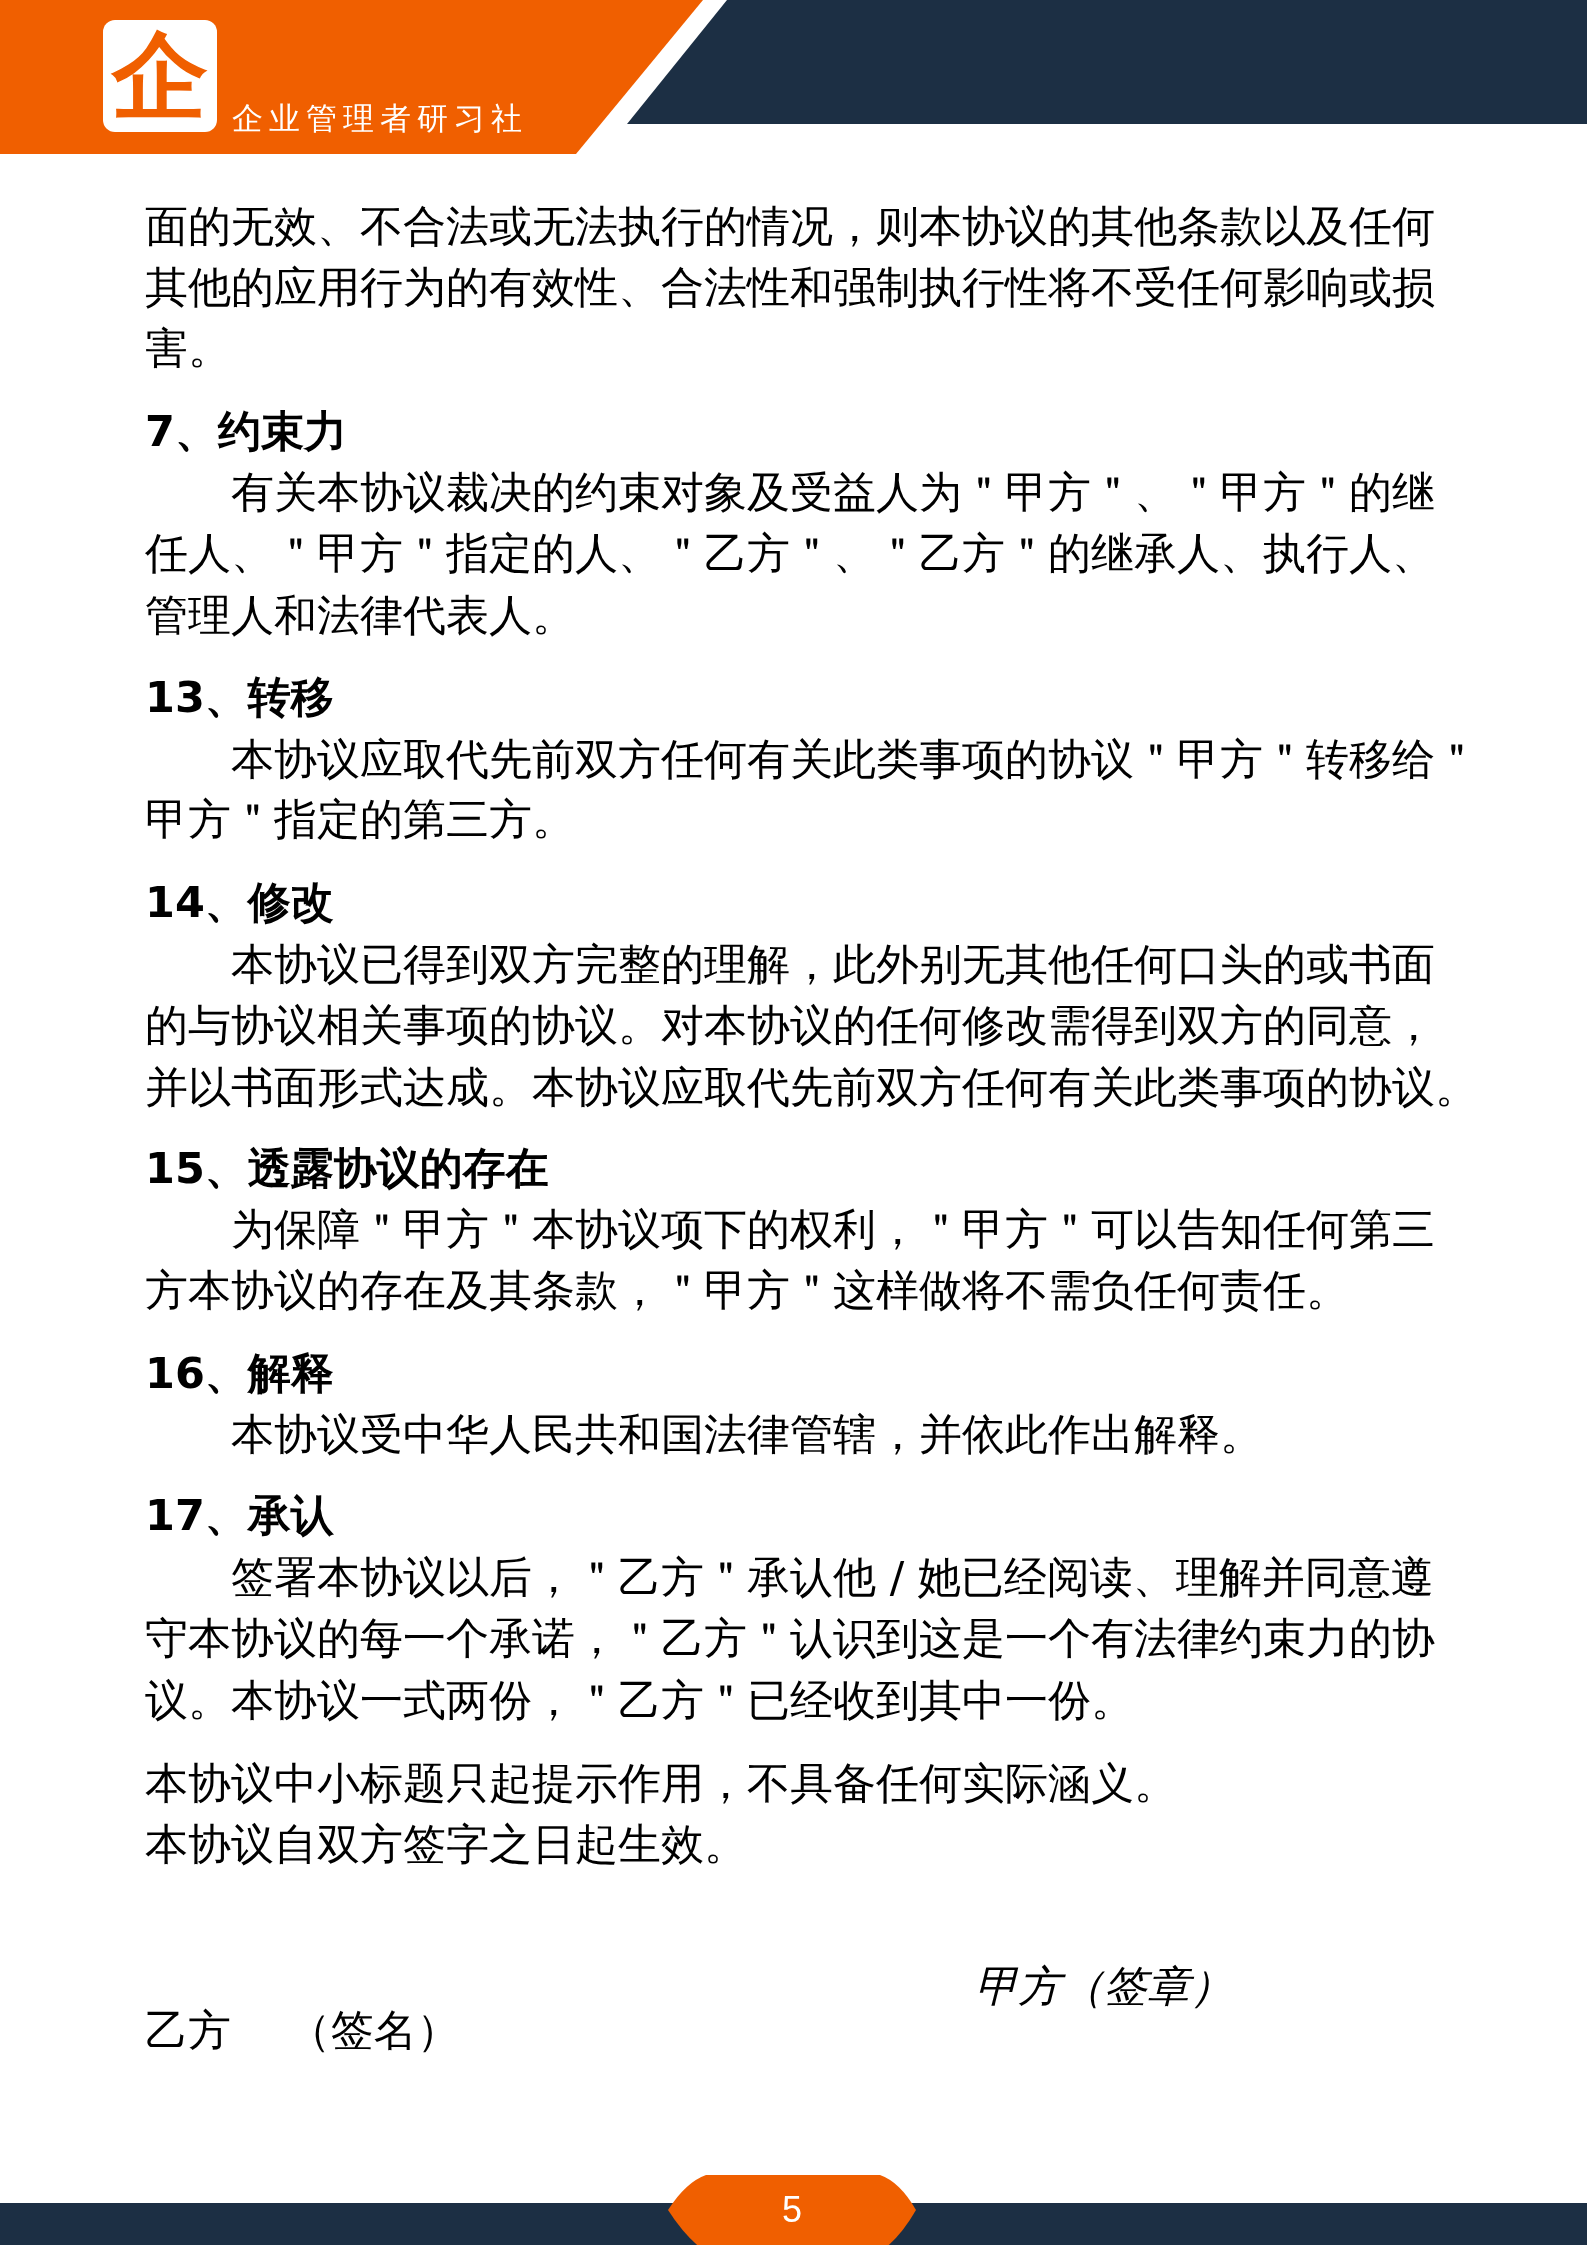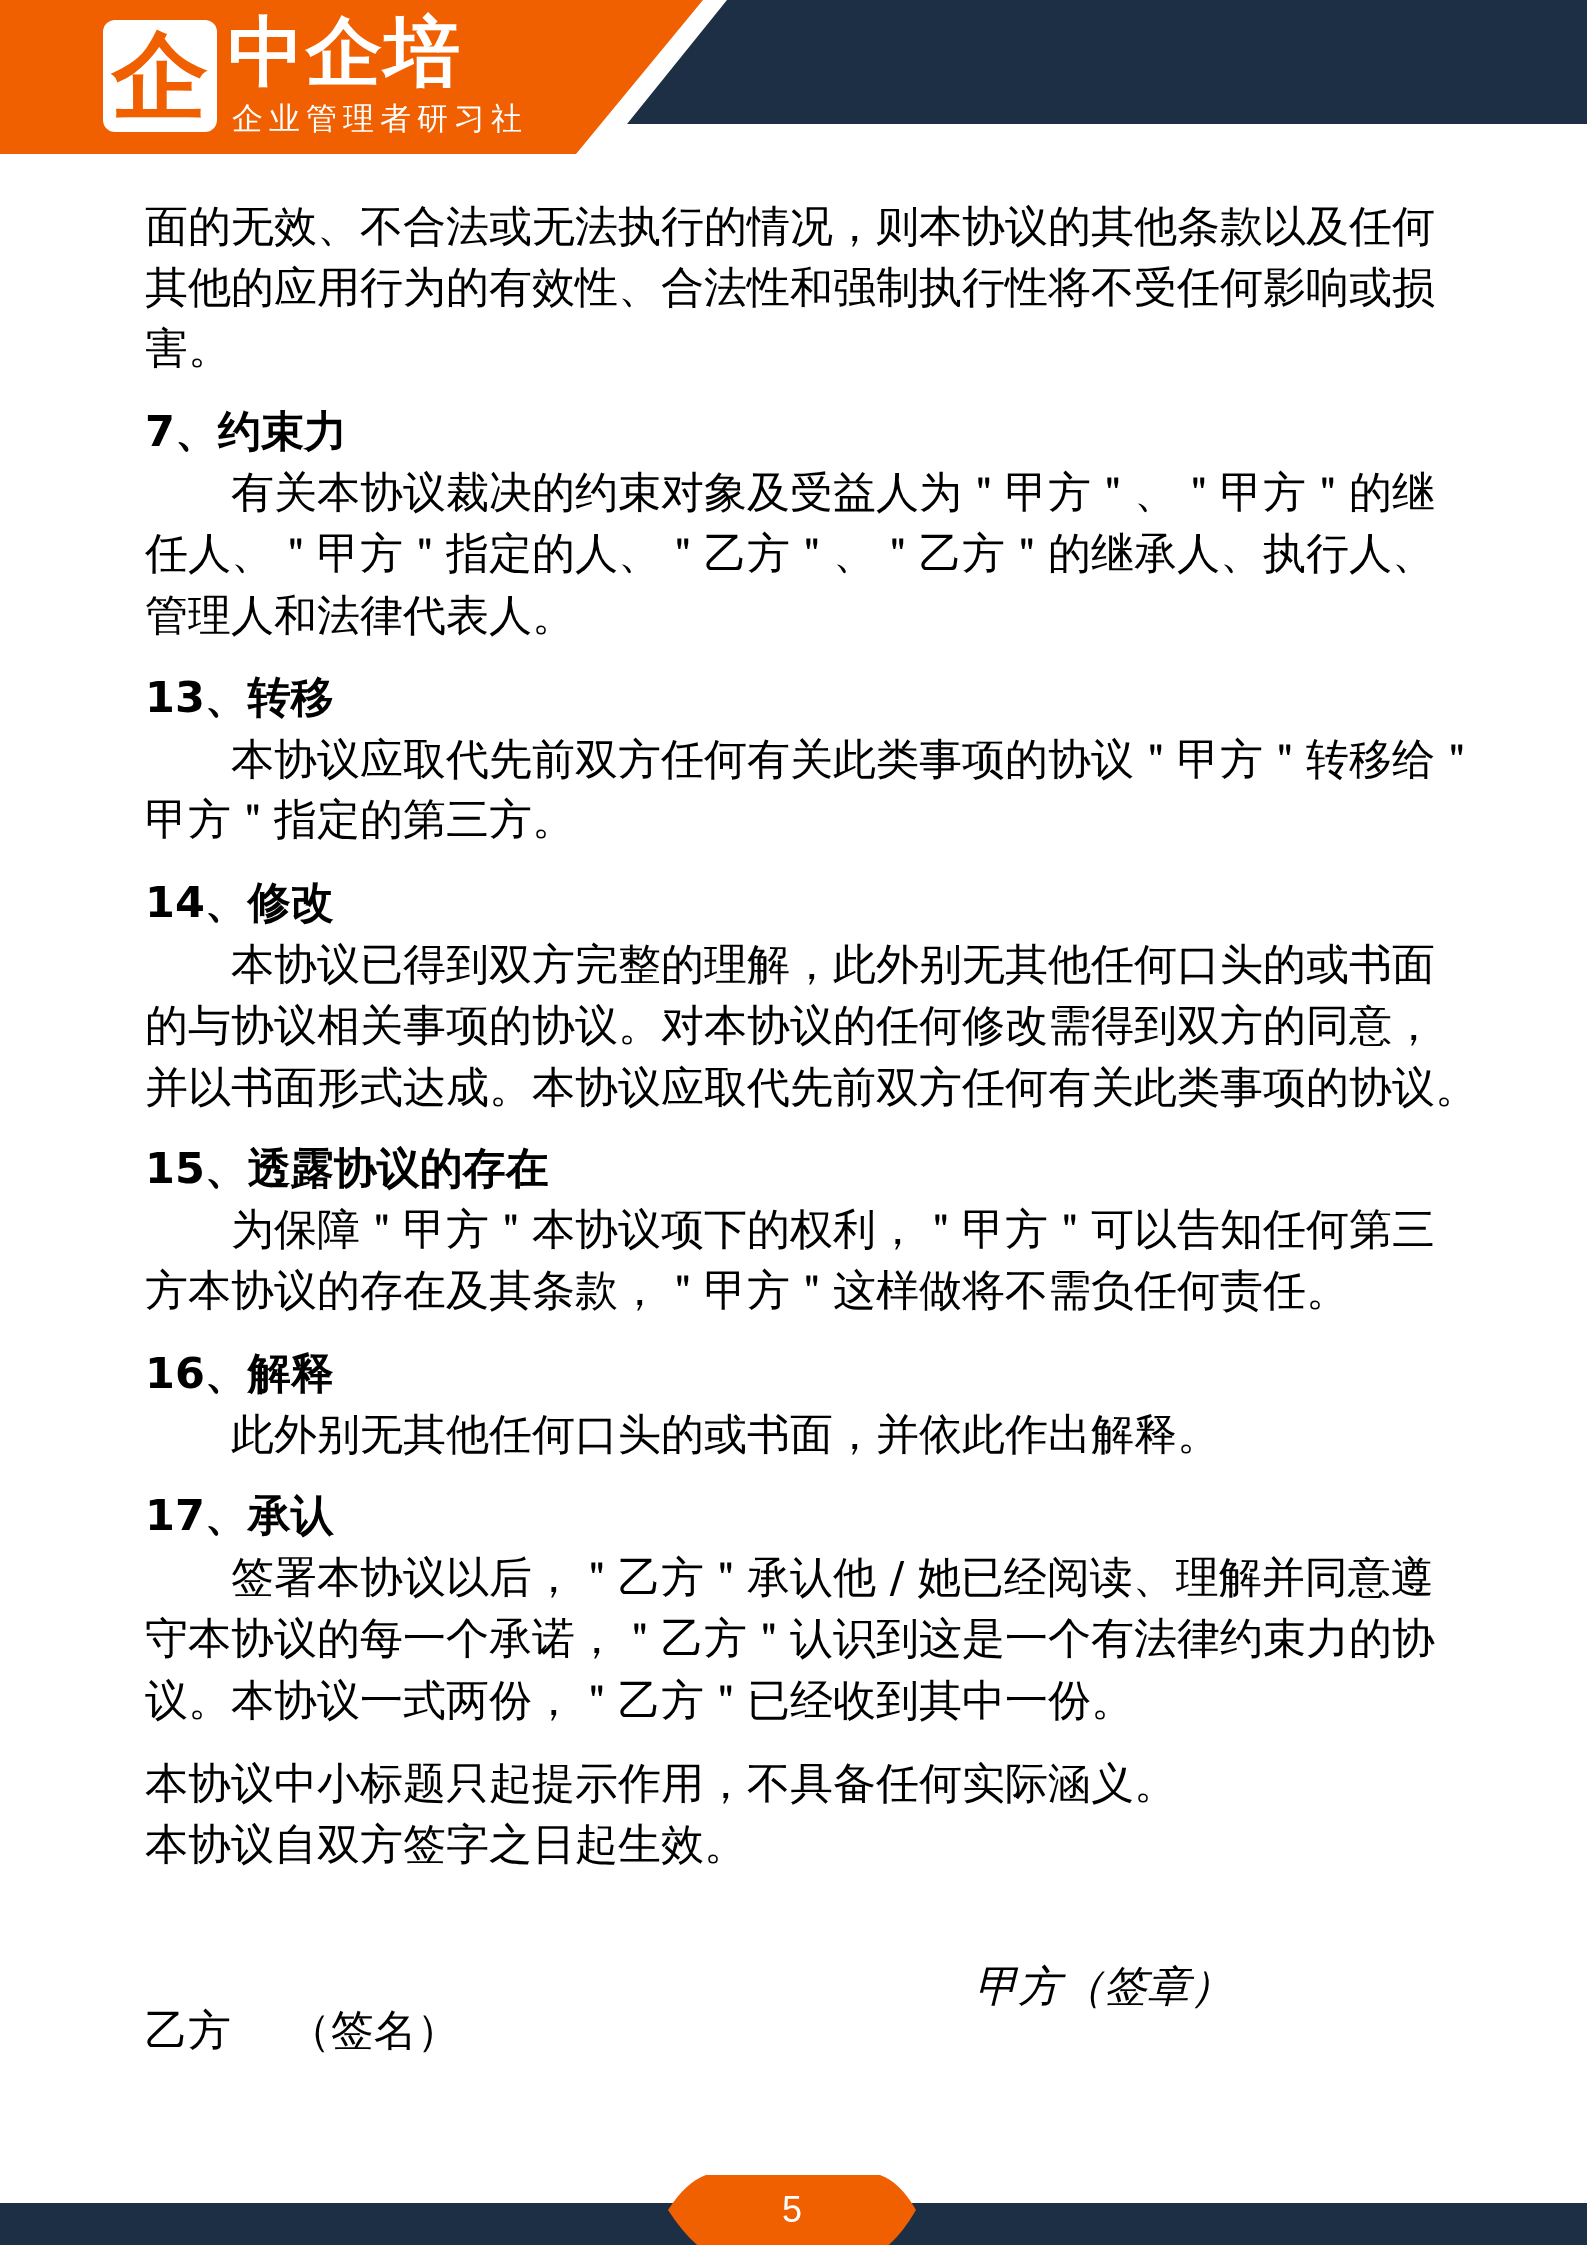--- a/index.html
+++ b/index.html
@@ -51,21 +51,20 @@
 <body>
 
 <div class="header">
   <svg width="1587" height="160">
     <polygon points="0,0 703,0 576,154 0,154" fill="#F05F00"></polygon>
     <polygon points="727,0 1587,0 1587,124 627,124" fill="#1C2F44"></polygon>
   </svg>
   <div class="logo-box">
     <span class="logo-glyph">企</span>
   </div>
-  <div class="brand-title">中企培</div>
   <div class="brand-sub">企业管理者研习社</div>
 </div>
 
 <div class="content">
 
   <div class="line" style="top:196px">面的无效、不合法或无法执行的情况，则本协议的其他条款以及任何</div>
   <div class="line" style="top:257px">其他的应用行为的有效性、合法性和强制执行性将不受任何影响或损</div>
   <div class="line" style="top:318px">害。</div>
 
   <div class="line heading" style="top:401px">7、约束力</div>
@@ -80,21 +79,21 @@
   <div class="line heading" style="top:872px">14、修改</div>
   <div class="line indent" style="top:934px">本协议已得到双方完整的理解，此外别无其他任何口头的或书面</div>
   <div class="line" style="top:995px">的与协议相关事项的协议。对本协议的任何修改需得到双方的同意，</div>
   <div class="line" style="top:1057px">并以书面形式达成。本协议应取代先前双方任何有关此类事项的协议。</div>
 
   <div class="line heading" style="top:1138px">15、透露协议的存在</div>
   <div class="line indent" style="top:1199px">为保障＂甲方＂本协议项下的权利，＂甲方＂可以告知任何第三</div>
   <div class="line" style="top:1260px">方本协议的存在及其条款，＂甲方＂这样做将不需负任何责任。</div>
 
   <div class="line heading" style="top:1343px">16、解释</div>
-  <div class="line indent" style="top:1404px">此外别无其他任何口头的或书面，并依此作出解释。</div>
+  <div class="line indent" style="top:1404px">本协议受中华人民共和国法律管辖，并依此作出解释。</div>
 
   <div class="line heading" style="top:1485px">17、承认</div>
   <div class="line indent" style="top:1547px">签署本协议以后，＂乙方＂承认他 / 她已经阅读、理解并同意遵</div>
   <div class="line" style="top:1608px">守本协议的每一个承诺，＂乙方＂认识到这是一个有法律约束力的协</div>
   <div class="line" style="top:1670px">议。本协议一式两份，＂乙方＂已经收到其中一份。</div>
 
   <div class="line" style="top:1753px">本协议中小标题只起提示作用，不具备任何实际涵义。</div>
   <div class="line" style="top:1814px">本协议自双方签字之日起生效。</div>
 
   <div class="sig-left" style="top:1956px">乙方　 （签名）</div>

